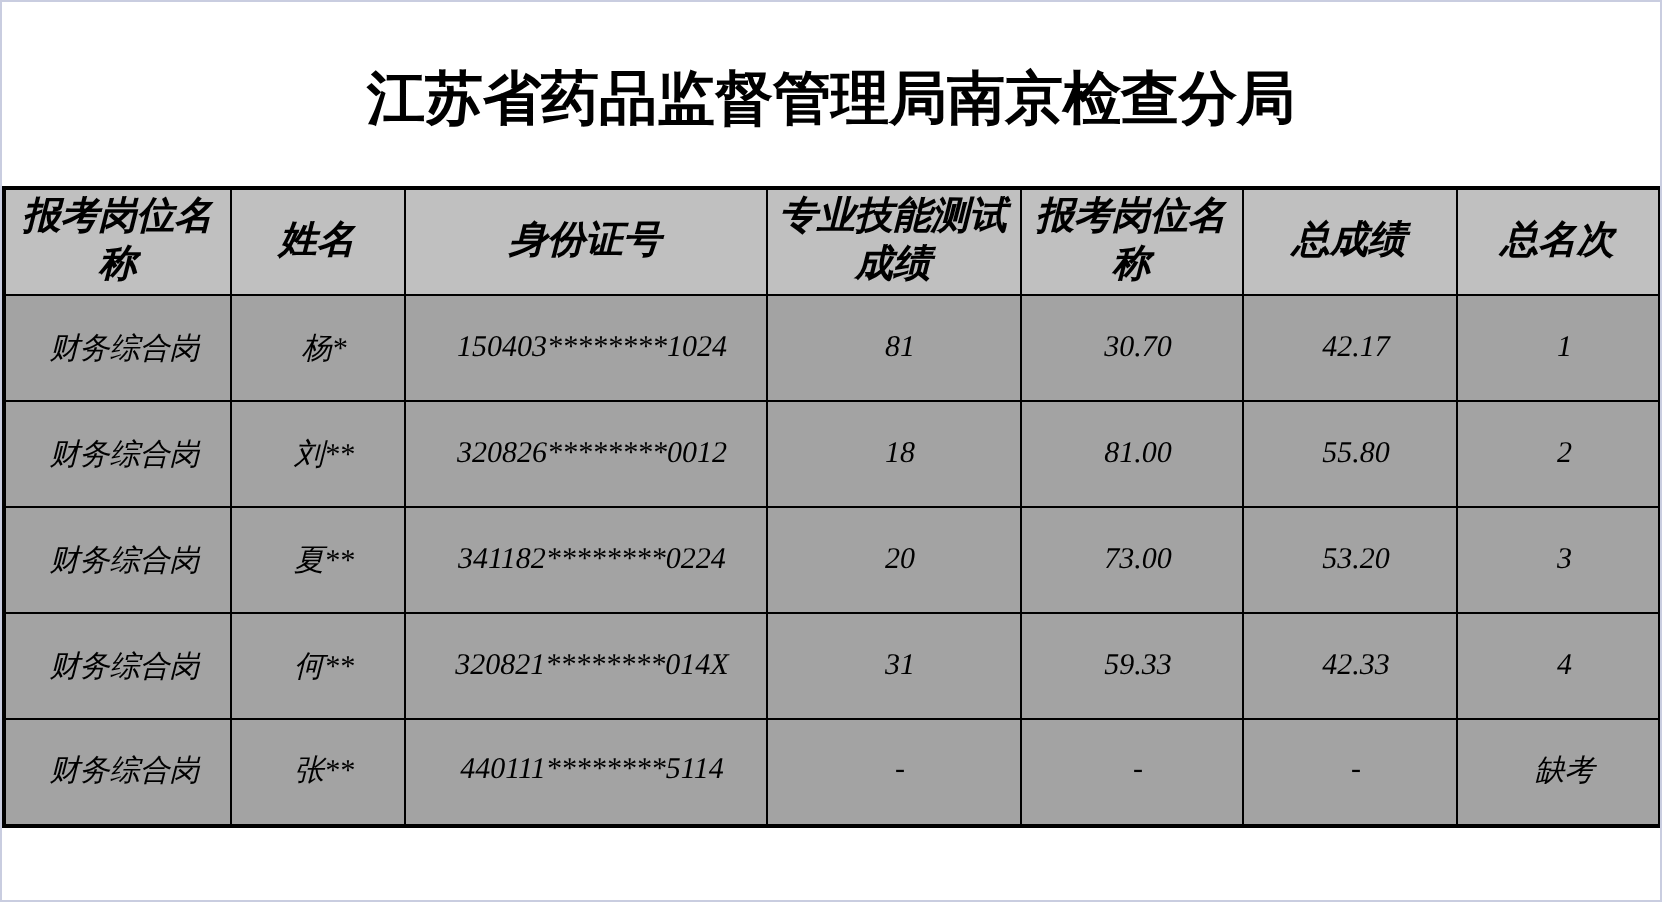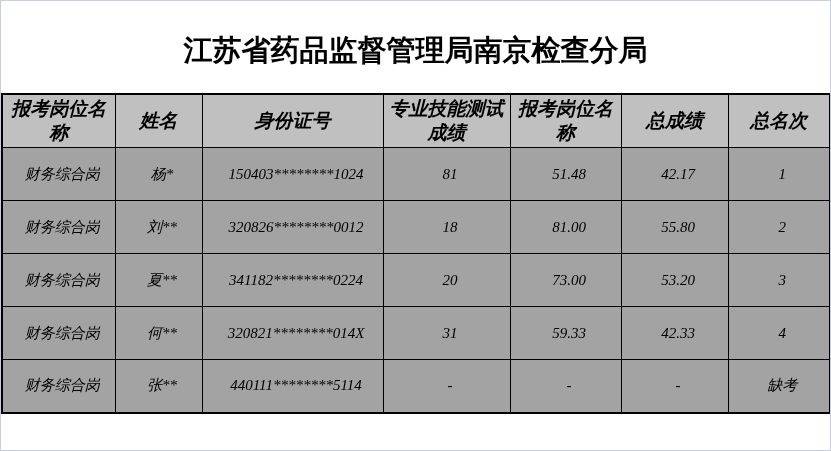--- a/index.html
+++ b/index.html
@@ -93,21 +93,21 @@
         <th>总成绩</th>
         <th>总名次</th>
       </tr>
     </thead>
     <tbody>
       <tr>
         <td>财务综合岗</td>
         <td>杨*</td>
         <td>150403********1024</td>
         <td>81</td>
-        <td>51.48</td>
+        <td>30.70</td>
         <td>42.17</td>
         <td>1</td>
       </tr>
       <tr>
         <td>财务综合岗</td>
         <td>刘**</td>
         <td>320826********0012</td>
         <td>18</td>
         <td>81.00</td>
         <td>55.80</td>

